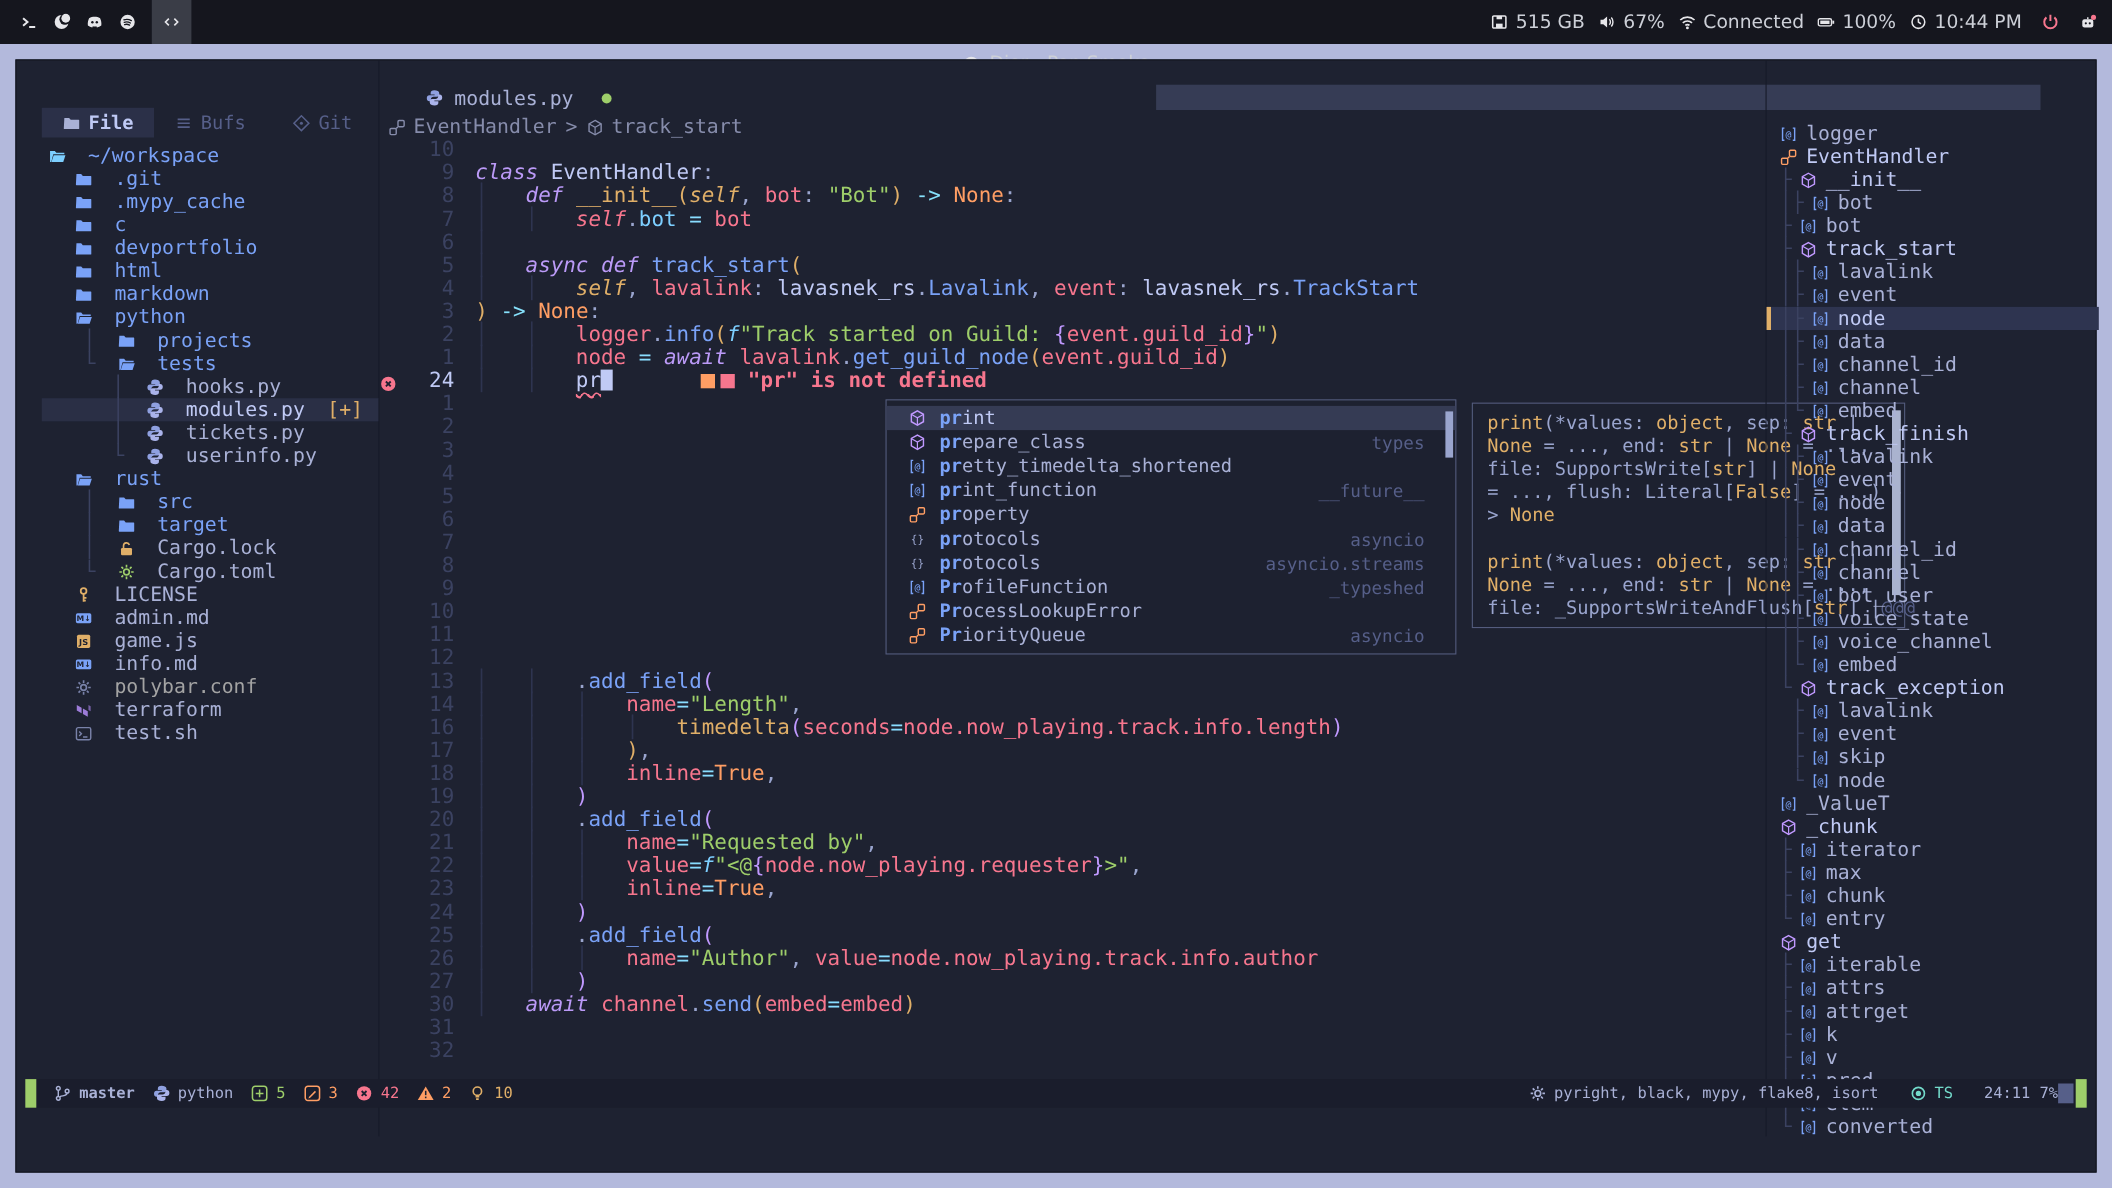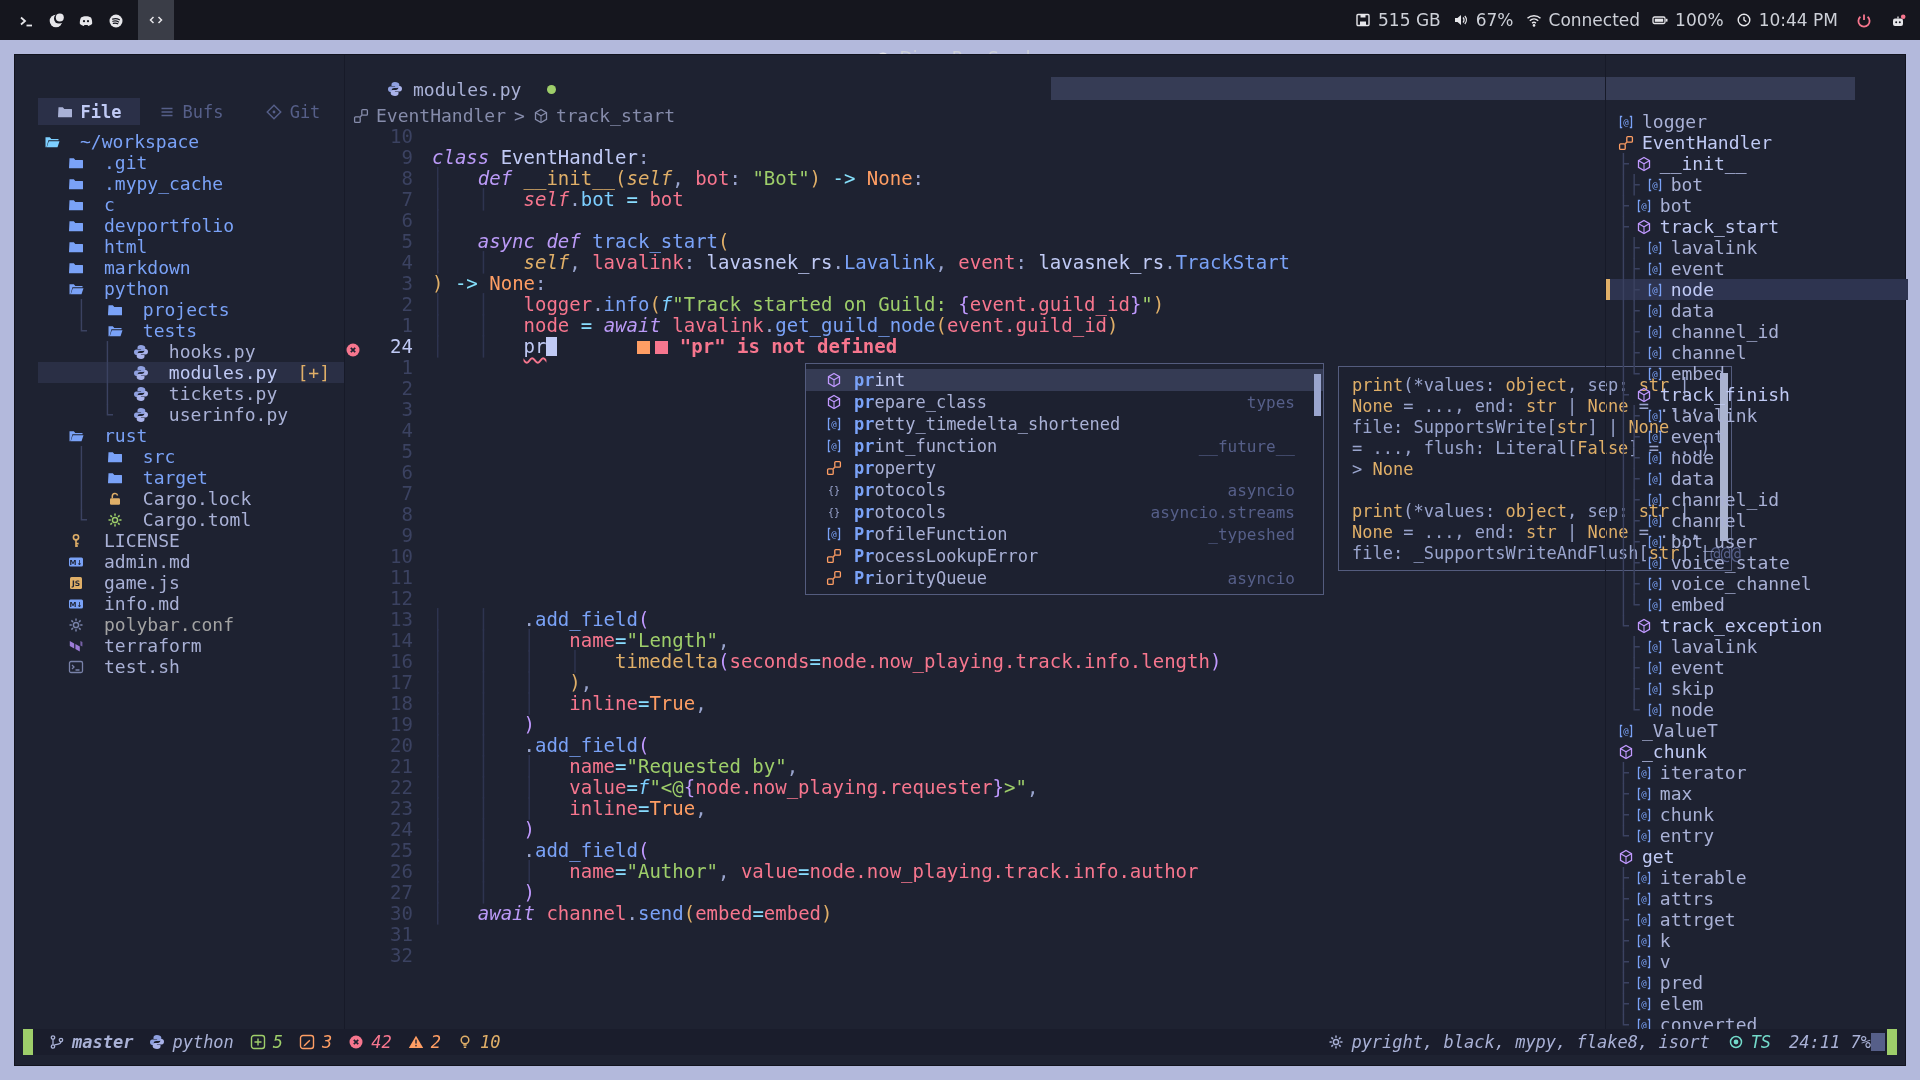--- a/index.html
+++ b/index.html
@@ -64,24 +64,24 @@
   #docsb{position:absolute;right:3px;top:6px;width:8px;height:168px;background:#aab3cf;}
   
   #outline{position:absolute;left:1590px;top:0;width:302px;height:978px;border-left:1px solid #171a28;}
   .orow{height:21px;line-height:21px;display:flex;align-items:center;font-size:18px;color:#a9b1d6;white-space:pre;position:relative;padding-left:12px;}
   .orow .ic{margin-right:8px;flex:0 0 16px;}
   .orow.sel{background:#2e3450;color:#c0caf5;}
   .orow.sel::before{content:"";position:absolute;left:0;top:0;width:4px;height:21px;background:#e0af68;}
   .oguide{color:#3b4261;}
   .olab-m{color:#c0caf5;}
   
-  #statusbar{position:absolute;left:8px;right:8px;top:974px;height:26px;background:#1a1d2c;display:flex;align-items:center;font-size:17px;color:#a9b1d6;font-style:italic;}
+  #statusbar{position:absolute;left:8px;right:8px;top:926px;height:26px;background:#1a1d2c;display:flex;align-items:center;font-size:14px;color:#a9b1d6;}
   .sb-block{width:10px;height:26px;background:#9ece6a;}
   .sb-seg{display:flex;align-items:center;gap:7px;margin-left:16px;}
-  .sb-right{margin-left:auto;display:flex;align-items:center;gap:18px;}
+  .sb-right{margin-left:auto;display:flex;align-items:center;gap:28px;}
   .sb-gray{width:14px;height:18px;background:#565f89;margin-right:2px;}
   .b{font-weight:bold;color:#c0caf5;}
 </style>
 </head>
 <body>
 
 <div id="polybar">
   <div class="pb-left" id="pbLeft">
       <span><span class="ic"><svg viewBox="0 0 16 16">
             <path d="M3 4.5L7 8l-4 3.5" stroke="#e6e6ea" stroke-width="1.8" fill="none"></path>

